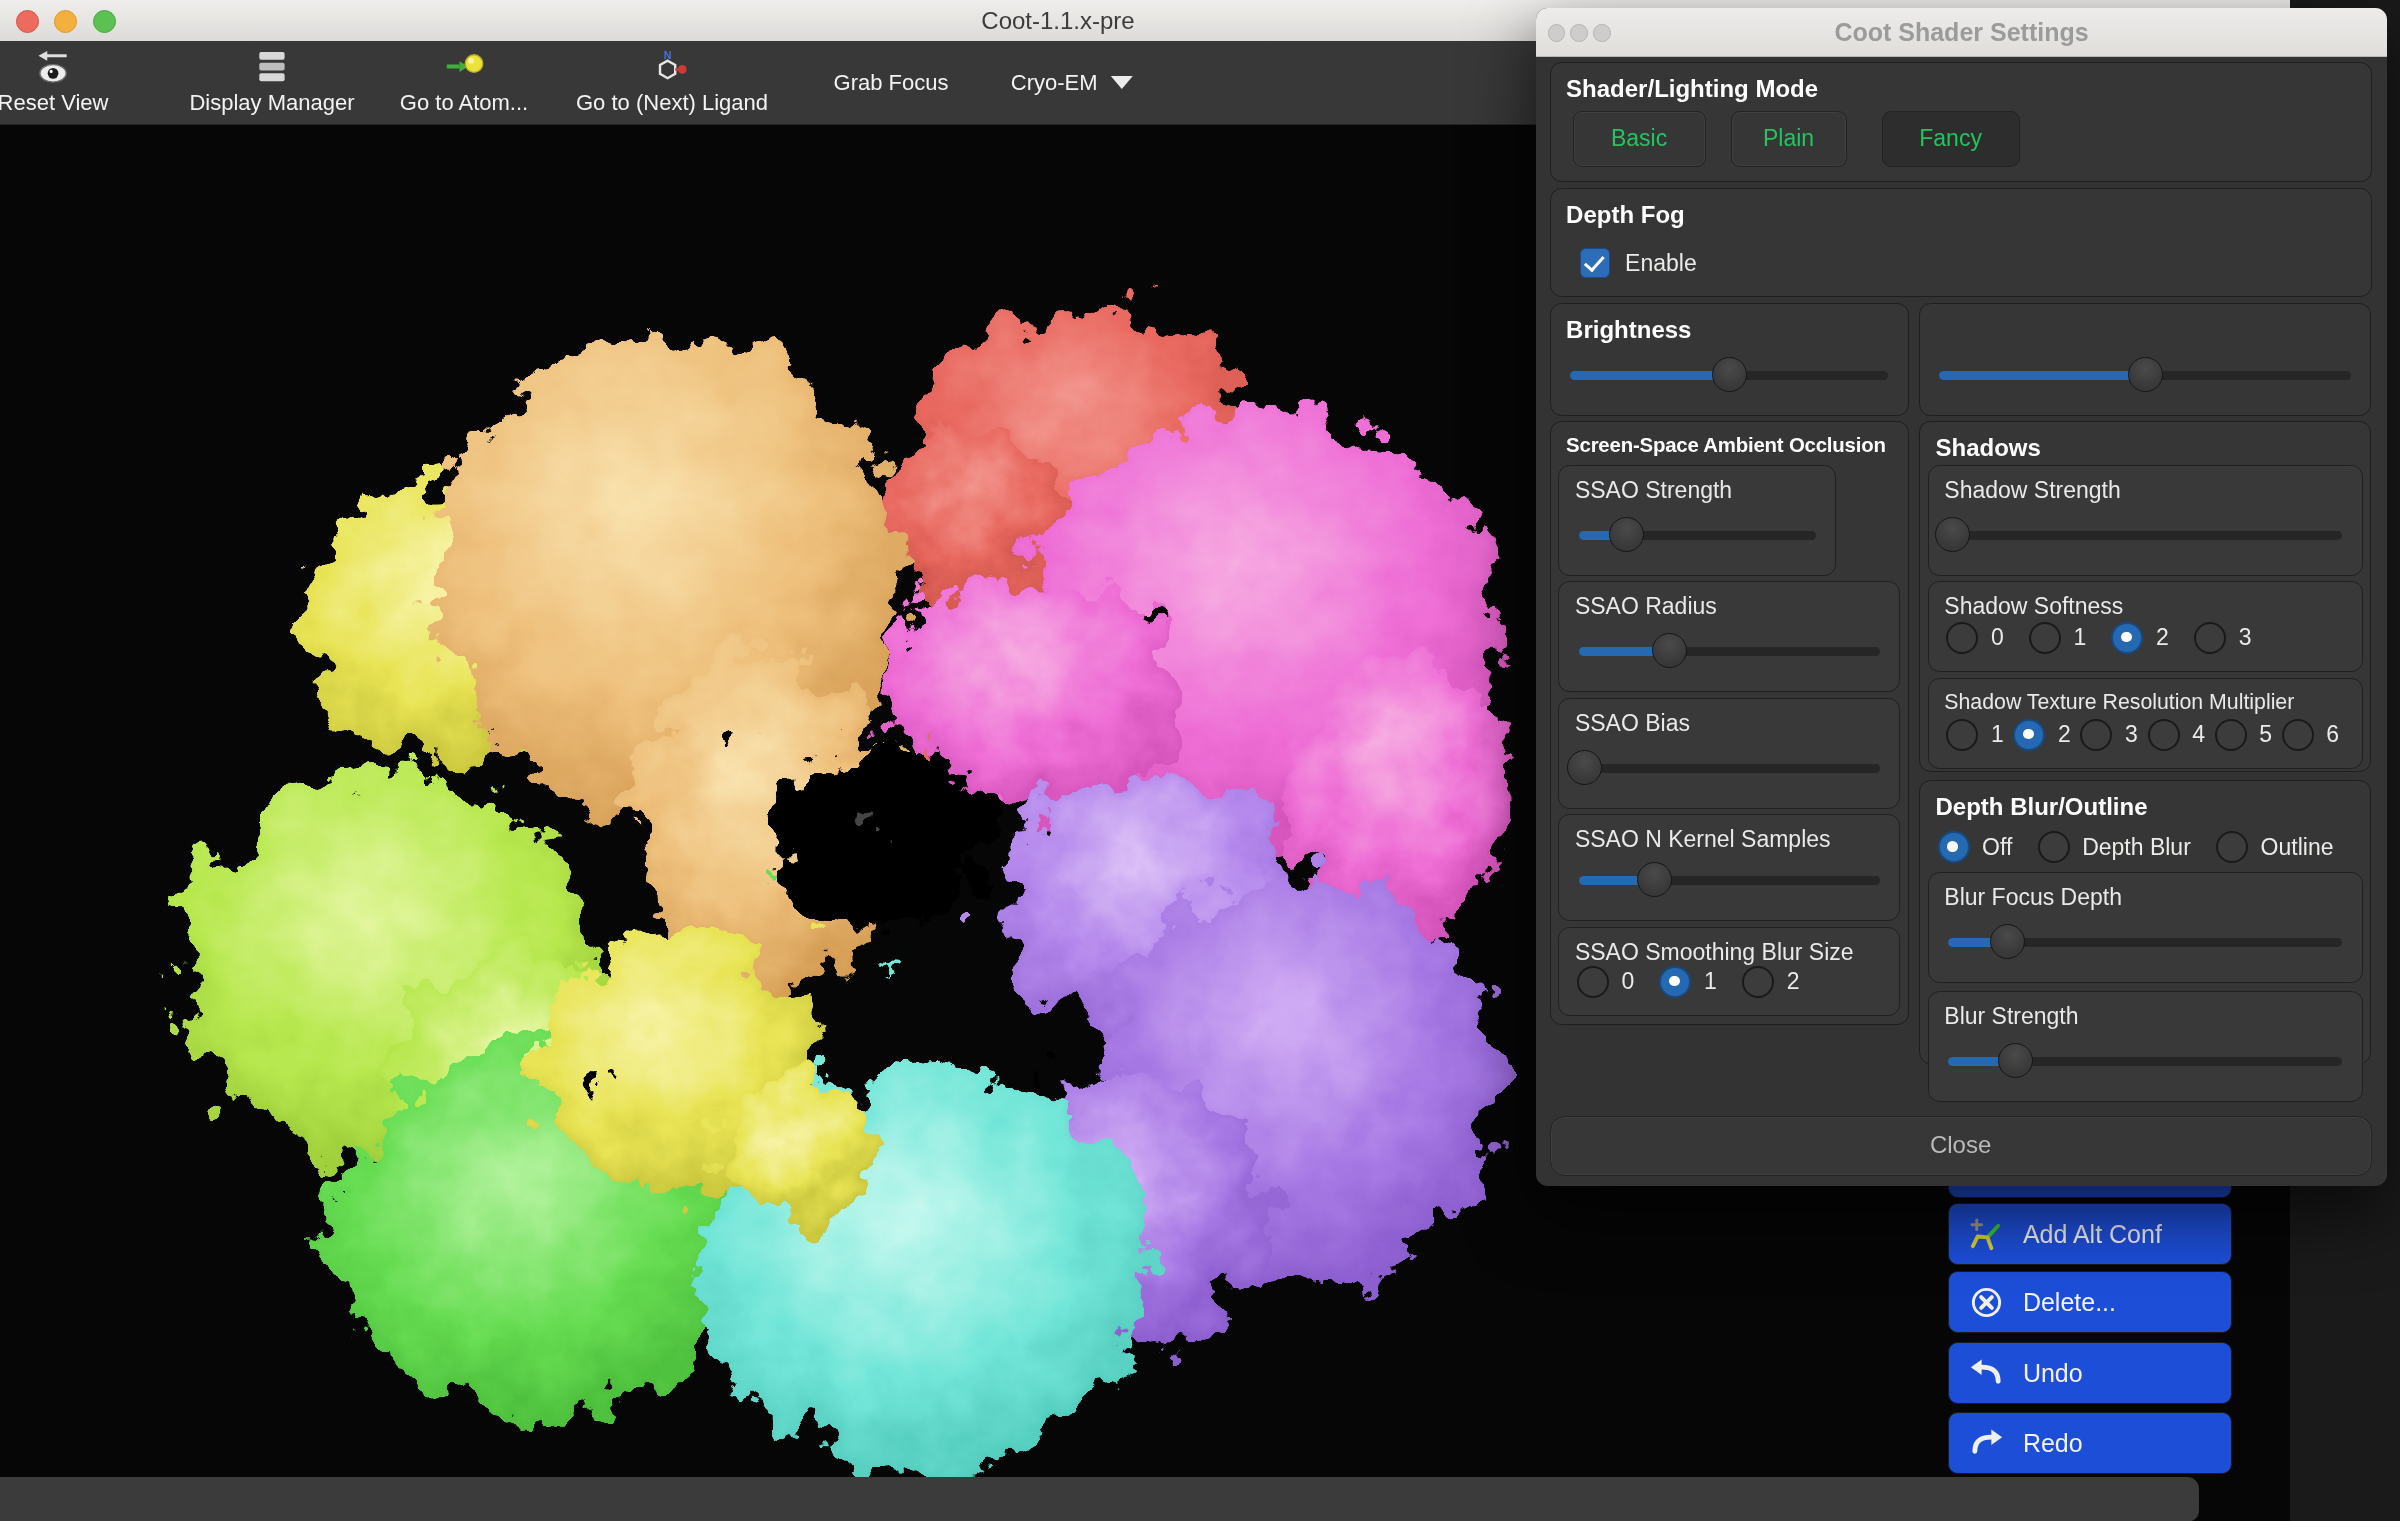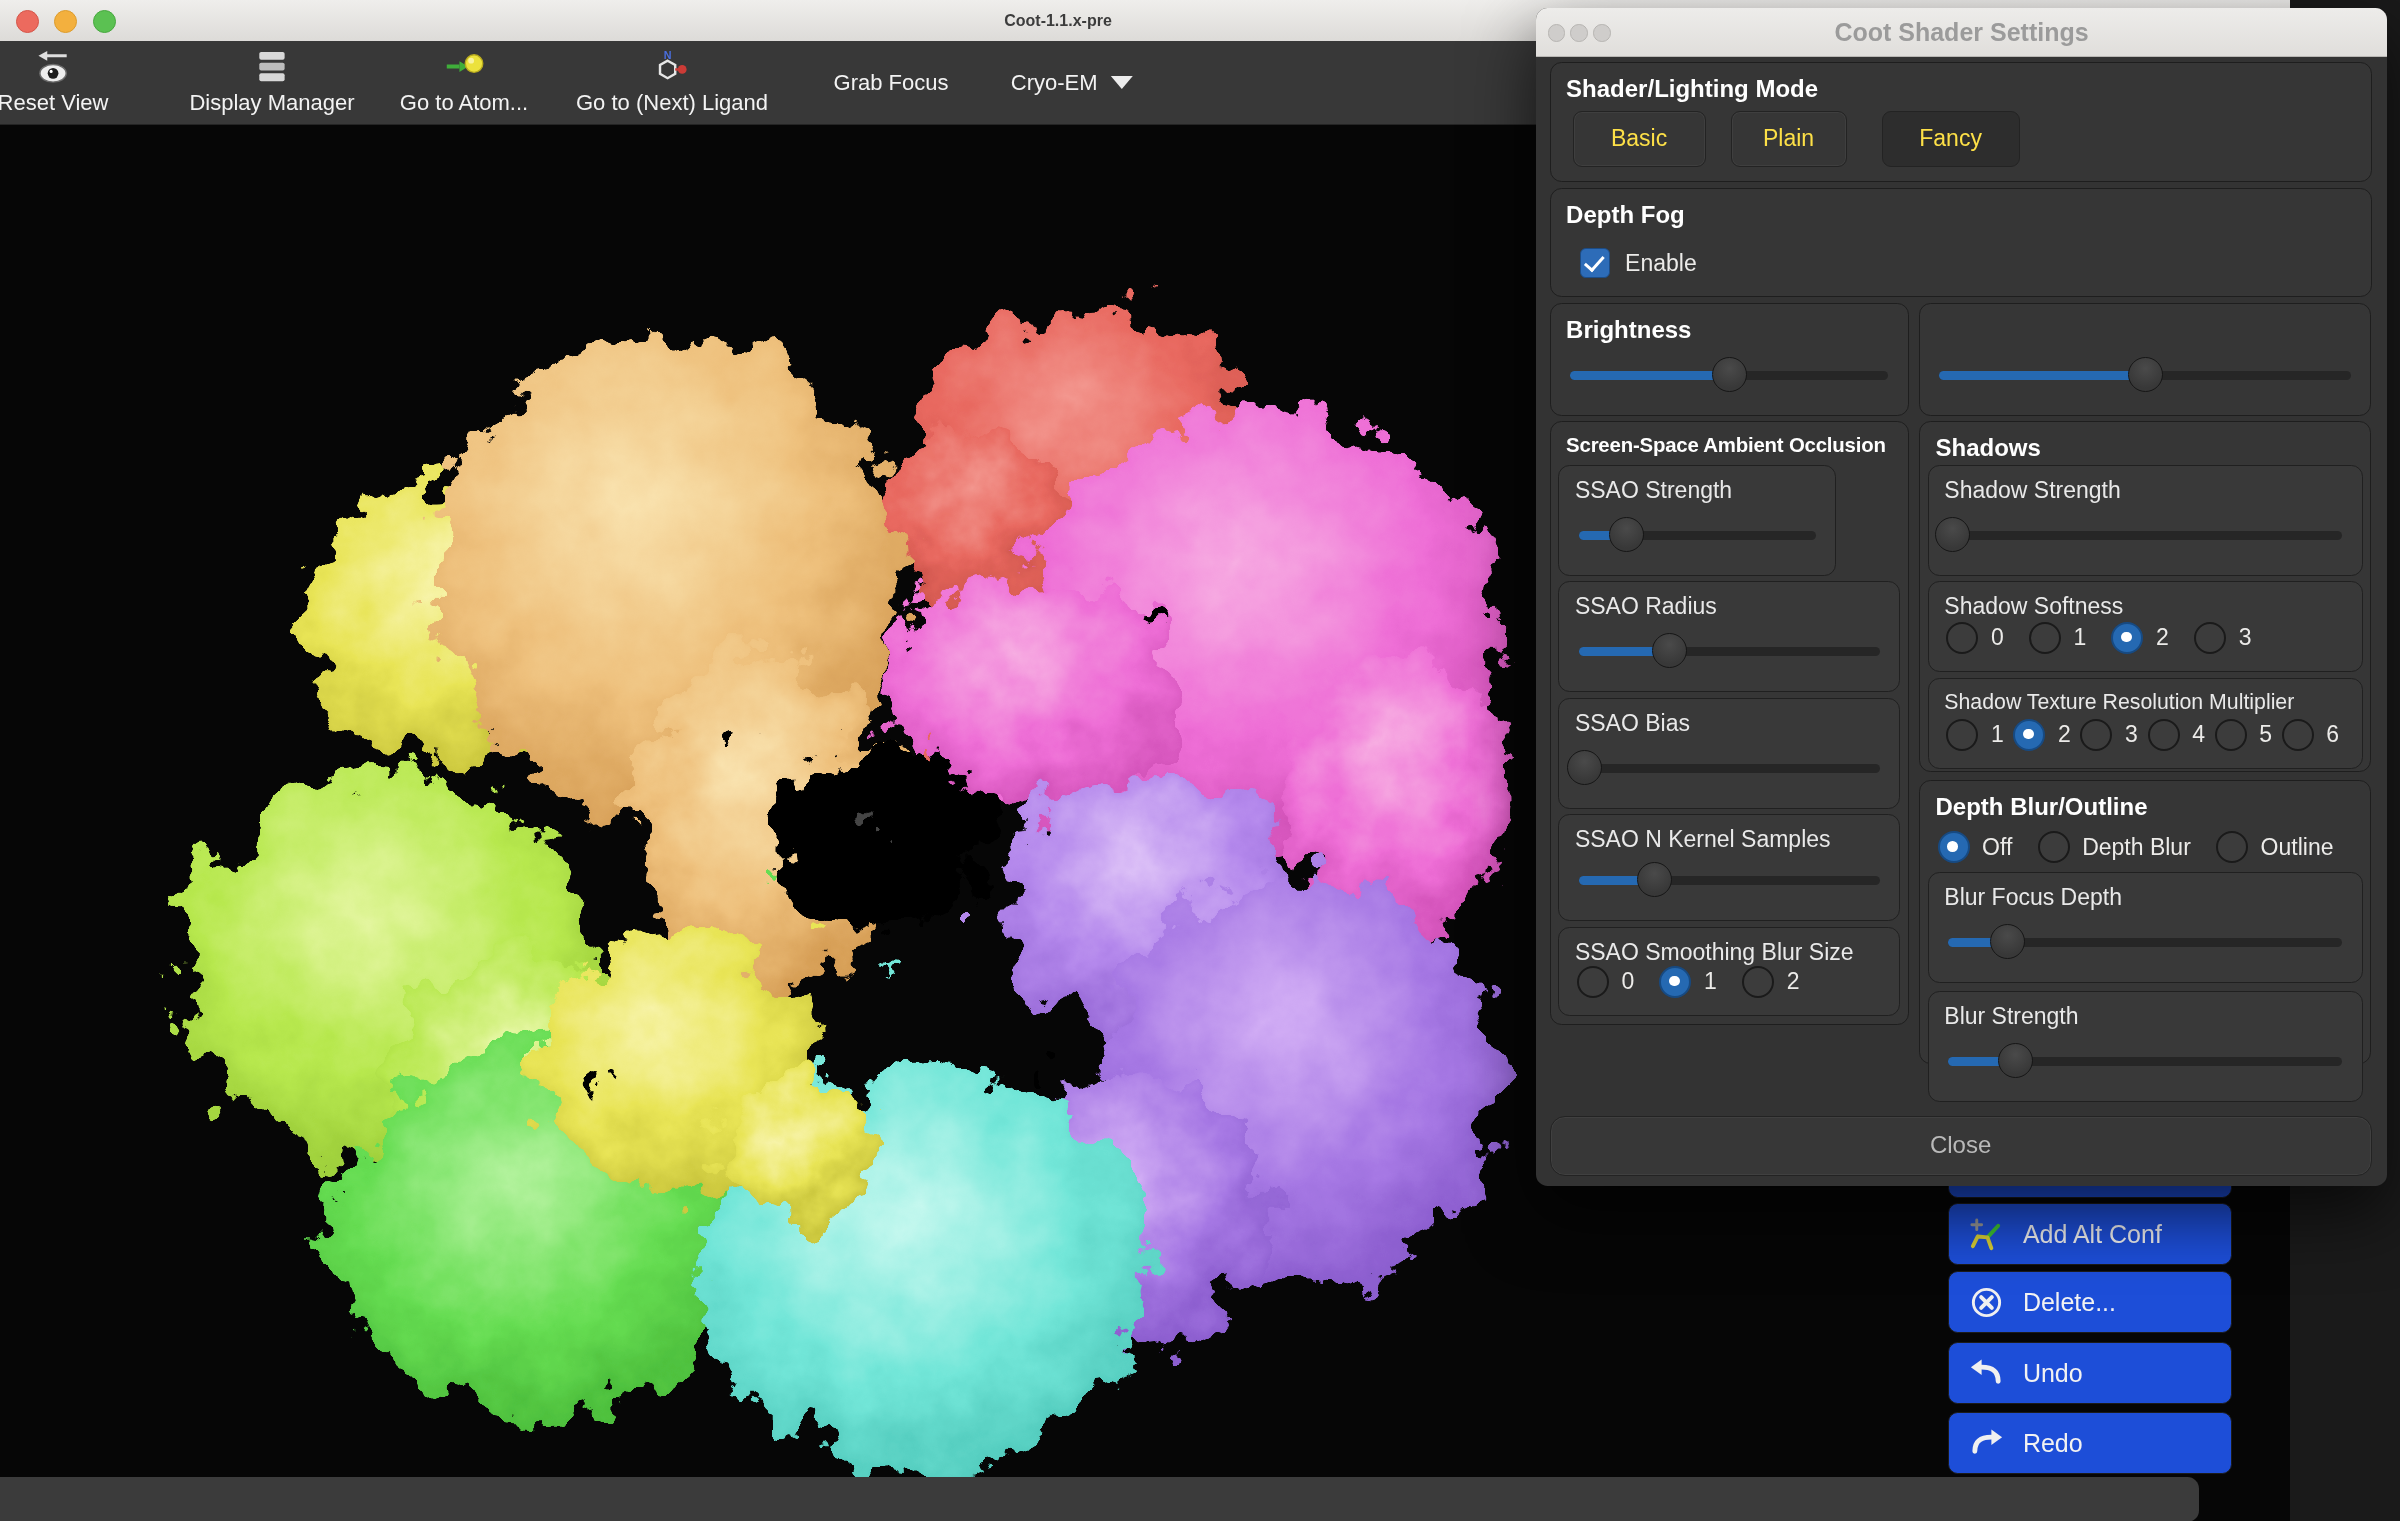--- a/index.html
+++ b/index.html
@@ -8,21 +8,21 @@
 
   
   .main-window{position:absolute;left:0;top:0;width:2290px;height:1522px;background:#060606;}
   .titlebar{position:absolute;left:0;top:0;width:100%;height:41px;
             background:linear-gradient(#efeeec,#dddbd8);border-bottom:1px solid #a9a7a4;}
   .tl{position:absolute;top:9.7px;width:21.3px;height:21.3px;border-radius:50%;}
   .tl.red{left:15.5px;background:#ec6a5e;border:1px solid #d55549;}
   .tl.yellow{left:54px;background:#f3b03e;border:1px solid #dd9c2c;}
   .tl.green{left:93px;background:#5bc152;border:1px solid #47a83f;}
   .win-title{position:absolute;left:1058px;top:0;transform:translateX(-50%);line-height:41px;
-             font-size:16px;font-weight:bold;color:#3c3c3c;white-space:nowrap;}
+             font-size:24px;font-weight:normal;color:#3c3c3c;white-space:nowrap;}
 
   .toolbar{position:absolute;left:0;top:41px;width:100%;height:83px;background:#383838;border-bottom:1px solid #242424;}
   .titem{position:absolute;top:0;height:83px;transform:translateX(-50%);text-align:center;color:#f3f3f3;
          font-size:22px;cursor:default;}
   .titem .ticon{display:block;height:39px;padding-top:7.8px;}
   .titem .tlabel{display:block;line-height:29px;white-space:nowrap;}
   .titem.center-only{display:flex;align-items:center;gap:13.6px;}
   .titem.center-only .tlabel{line-height:83px;text-align:center;}
   .chev{width:0;height:0;border-left:11.6px solid transparent;border-right:11.6px solid transparent;
         border-top:13.6px solid #ececec;display:inline-block;}
@@ -52,21 +52,21 @@
   .dlg-title{position:absolute;left:0;width:100%;text-align:center;line-height:49px;font-size:25px;
              font-weight:bold;color:#9b9b9b;}
 
   .panel{position:absolute;background:#363636;border:1.9px solid #1e1e1e;border-radius:11.6px;box-sizing:border-box;}
   .panel-h{color:#ffffff;font-weight:bold;font-size:24px;padding:12.6px 15.5px 0;white-space:nowrap;}
   .panel-h.small{font-size:20.4px;letter-spacing:-0.2px;}
   .subbox{position:absolute;background:#393939;border:1.9px solid #202020;border-radius:11.6px;box-sizing:border-box;}
   .sublabel{color:#e9e9e9;font-size:23px;padding:11.6px 15.5px 0;white-space:nowrap;}
 
   .mode-btn{position:absolute;height:56px;background:#363636;border:1.9px solid #232323;border-radius:9px;
-            box-sizing:border-box;color:#fde047;font-size:23px;text-align:center;line-height:52px;cursor:default;
+            box-sizing:border-box;color:#22c55e;font-size:23px;text-align:center;line-height:52px;cursor:default;
             box-shadow:inset 0 0 0 1px #3f3f3f;}
   .mode-btn.on{background:#2d2d2d;box-shadow:none;}
 
   
   .slider{position:absolute;left:19.4px;right:19.4px;bottom:23px;height:35px;}
   .slider .track{position:absolute;left:0;right:0;top:14.6px;height:8.7px;background:#262626;border-radius:4.9px;}
   .slider .fill{position:absolute;left:0;top:14.6px;height:8.7px;width:var(--pct,0%);background:#2569b2;border-radius:4.9px;}
   .slider .knob{position:absolute;top:0;left:var(--pct,0%);width:35px;height:35px;margin-left:-17.5px;
                 background:radial-gradient(circle at 50% 32%,#4a4a4a,#383838 70%);
                 border:1.9px solid #161616;border-radius:50%;box-sizing:border-box;}

